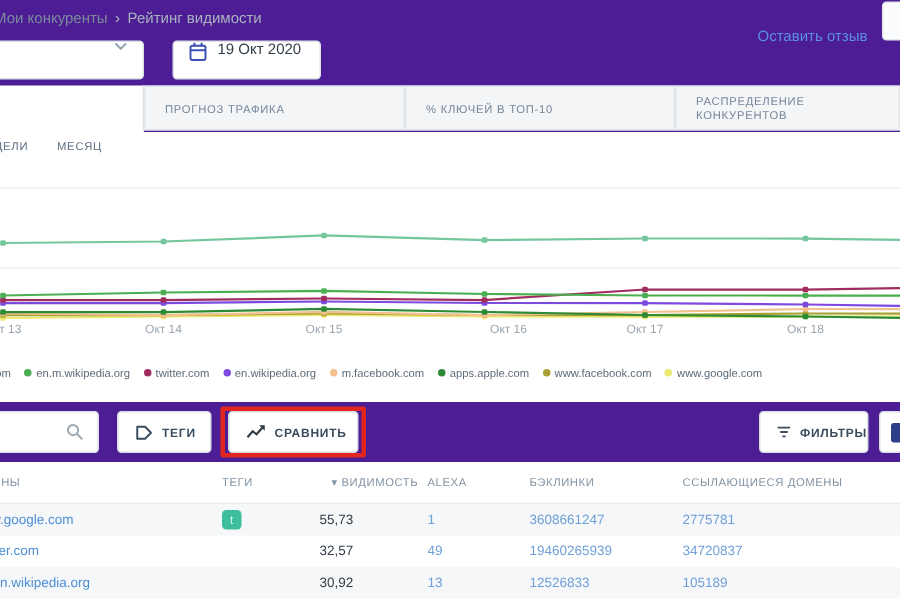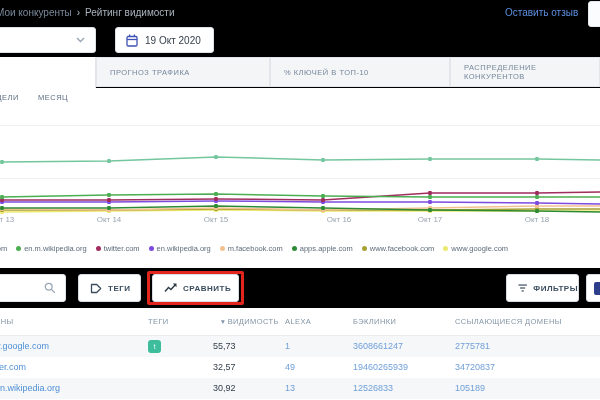--- a/index.html
+++ b/index.html
@@ -1,27 +1,27 @@
 <!DOCTYPE html>
 <html><head>
 <meta charset="utf-8">
 <style>
   html,body{margin:0;padding:0;}
   #screen{position:relative;width:600px;height:400px;overflow:hidden;
-    background:#000000;font-family:"Liberation Sans",sans-serif;
+    background:#4c1d95;font-family:"Liberation Sans",sans-serif;
     -webkit-font-smoothing:antialiased;}
   .abs{position:absolute;}
   
   .breadcrumb{top:7px;left:-4px;font-size:10px;color:#7b8a9b;white-space:nowrap;}
   .breadcrumb .sep{color:#b6c0ca;margin:0 5px;}
   .breadcrumb .current{color:#a9b3bd;}
-  .feedback{top:7px;left:505px;font-size:10px;color:#5c8fe0;cursor:pointer;white-space:nowrap;}
+  .feedback{top:19px;left:505px;font-size:10px;color:#5c8fe0;cursor:pointer;white-space:nowrap;}
   .topfrag{top:1px;left:588px;width:26px;height:24px;background:#fbfcfd;border:1px solid #e4e8ec;border-radius:3px;}
   
-  .ctl{background:#fff;border:1px solid #dde2e7;border-radius:3px;box-sizing:border-box;display:flex;align-items:center;}
+  .ctl{background:#fff;border:1px solid #dde2e7;border-radius:3px;box-sizing:border-box;display:flex;}
   .dropdown{top:27px;left:-42px;width:138px;height:26px;justify-content:flex-end;padding-right:10px;}
   .datebtn{top:27px;left:115px;width:99px;height:26px;padding-left:10px;font-size:10px;color:#323e4a;gap:7px;}
   
   .tabsrow{top:57px;left:0;width:600px;height:31px;}
   .tab{position:absolute;top:0;height:30px;background:#f3f5f7;border:1px solid #e2e6ea;box-sizing:border-box;
     font-size:7.5px;letter-spacing:.5px;color:#76879a;display:flex;align-items:center;padding-left:13px;cursor:pointer;}
   .tab-active{position:absolute;top:0;left:0;width:96px;height:31px;background:#fff;border-right:1px solid #e2e6ea;box-sizing:border-box;}
   
   .chartpanel{top:88px;left:0;width:600px;height:180px;background:#fff;}
   .periodlbl{top:5px;font-size:7.5px;letter-spacing:.5px;color:#5d6f82;cursor:pointer;}

